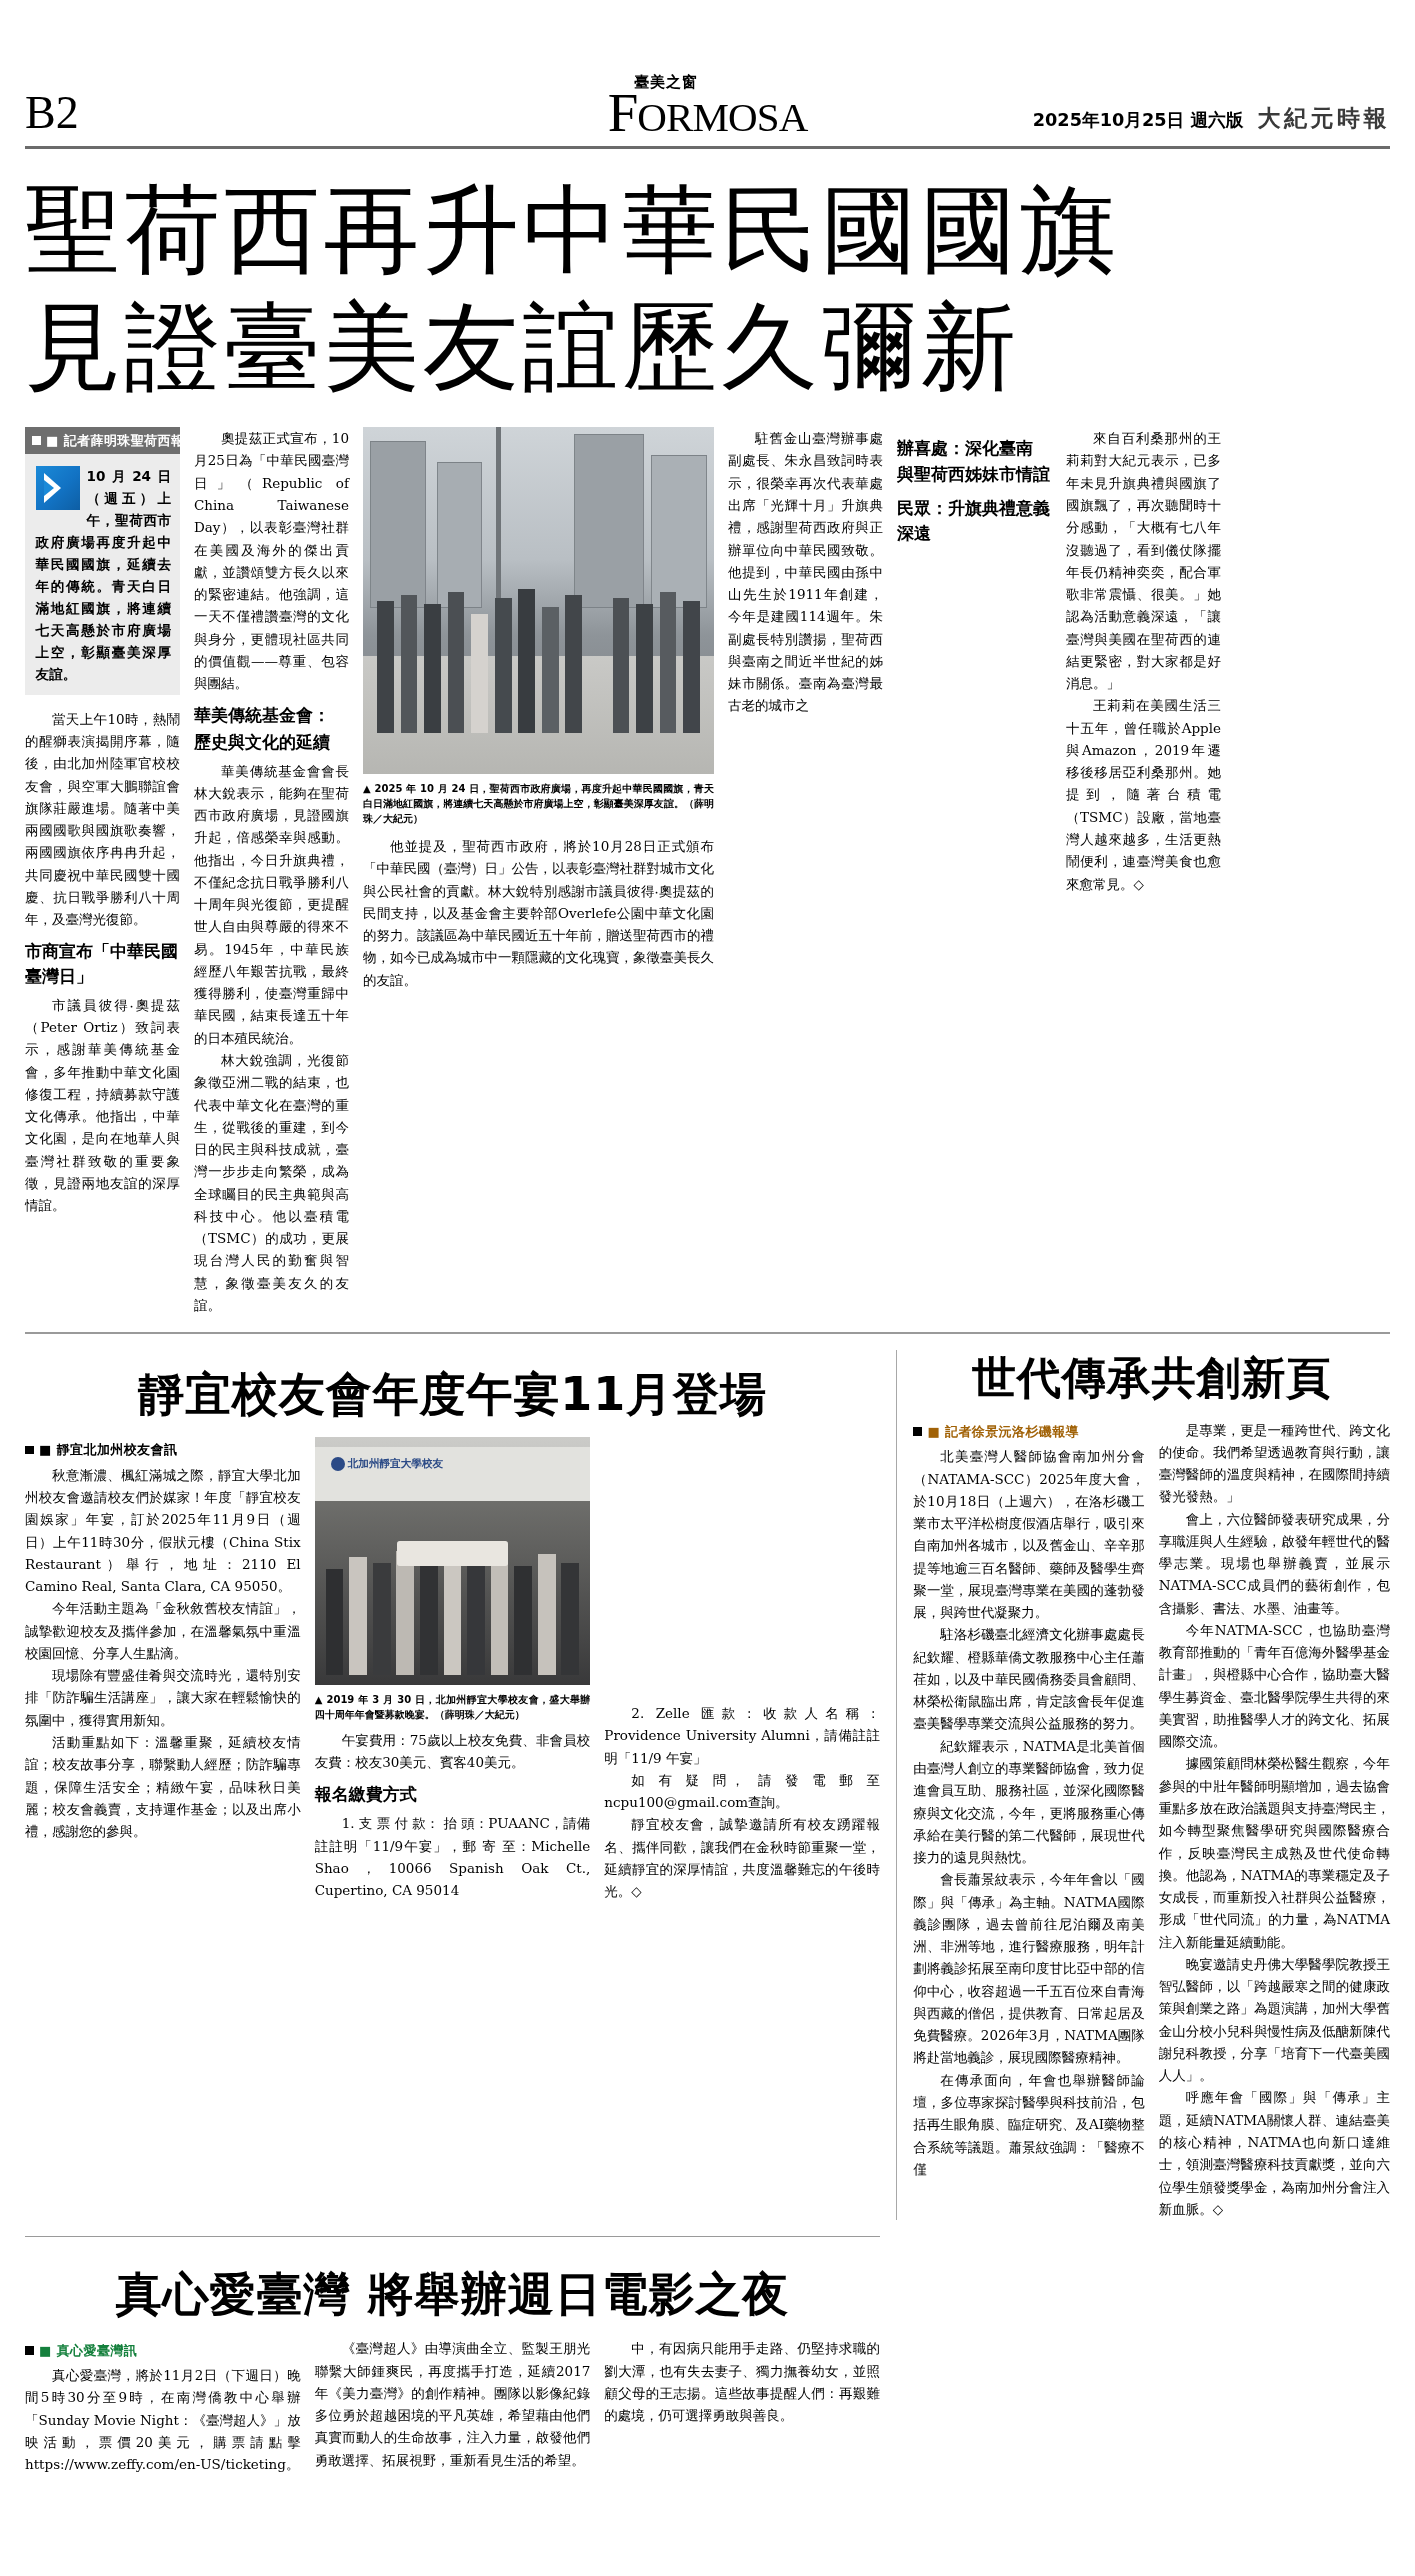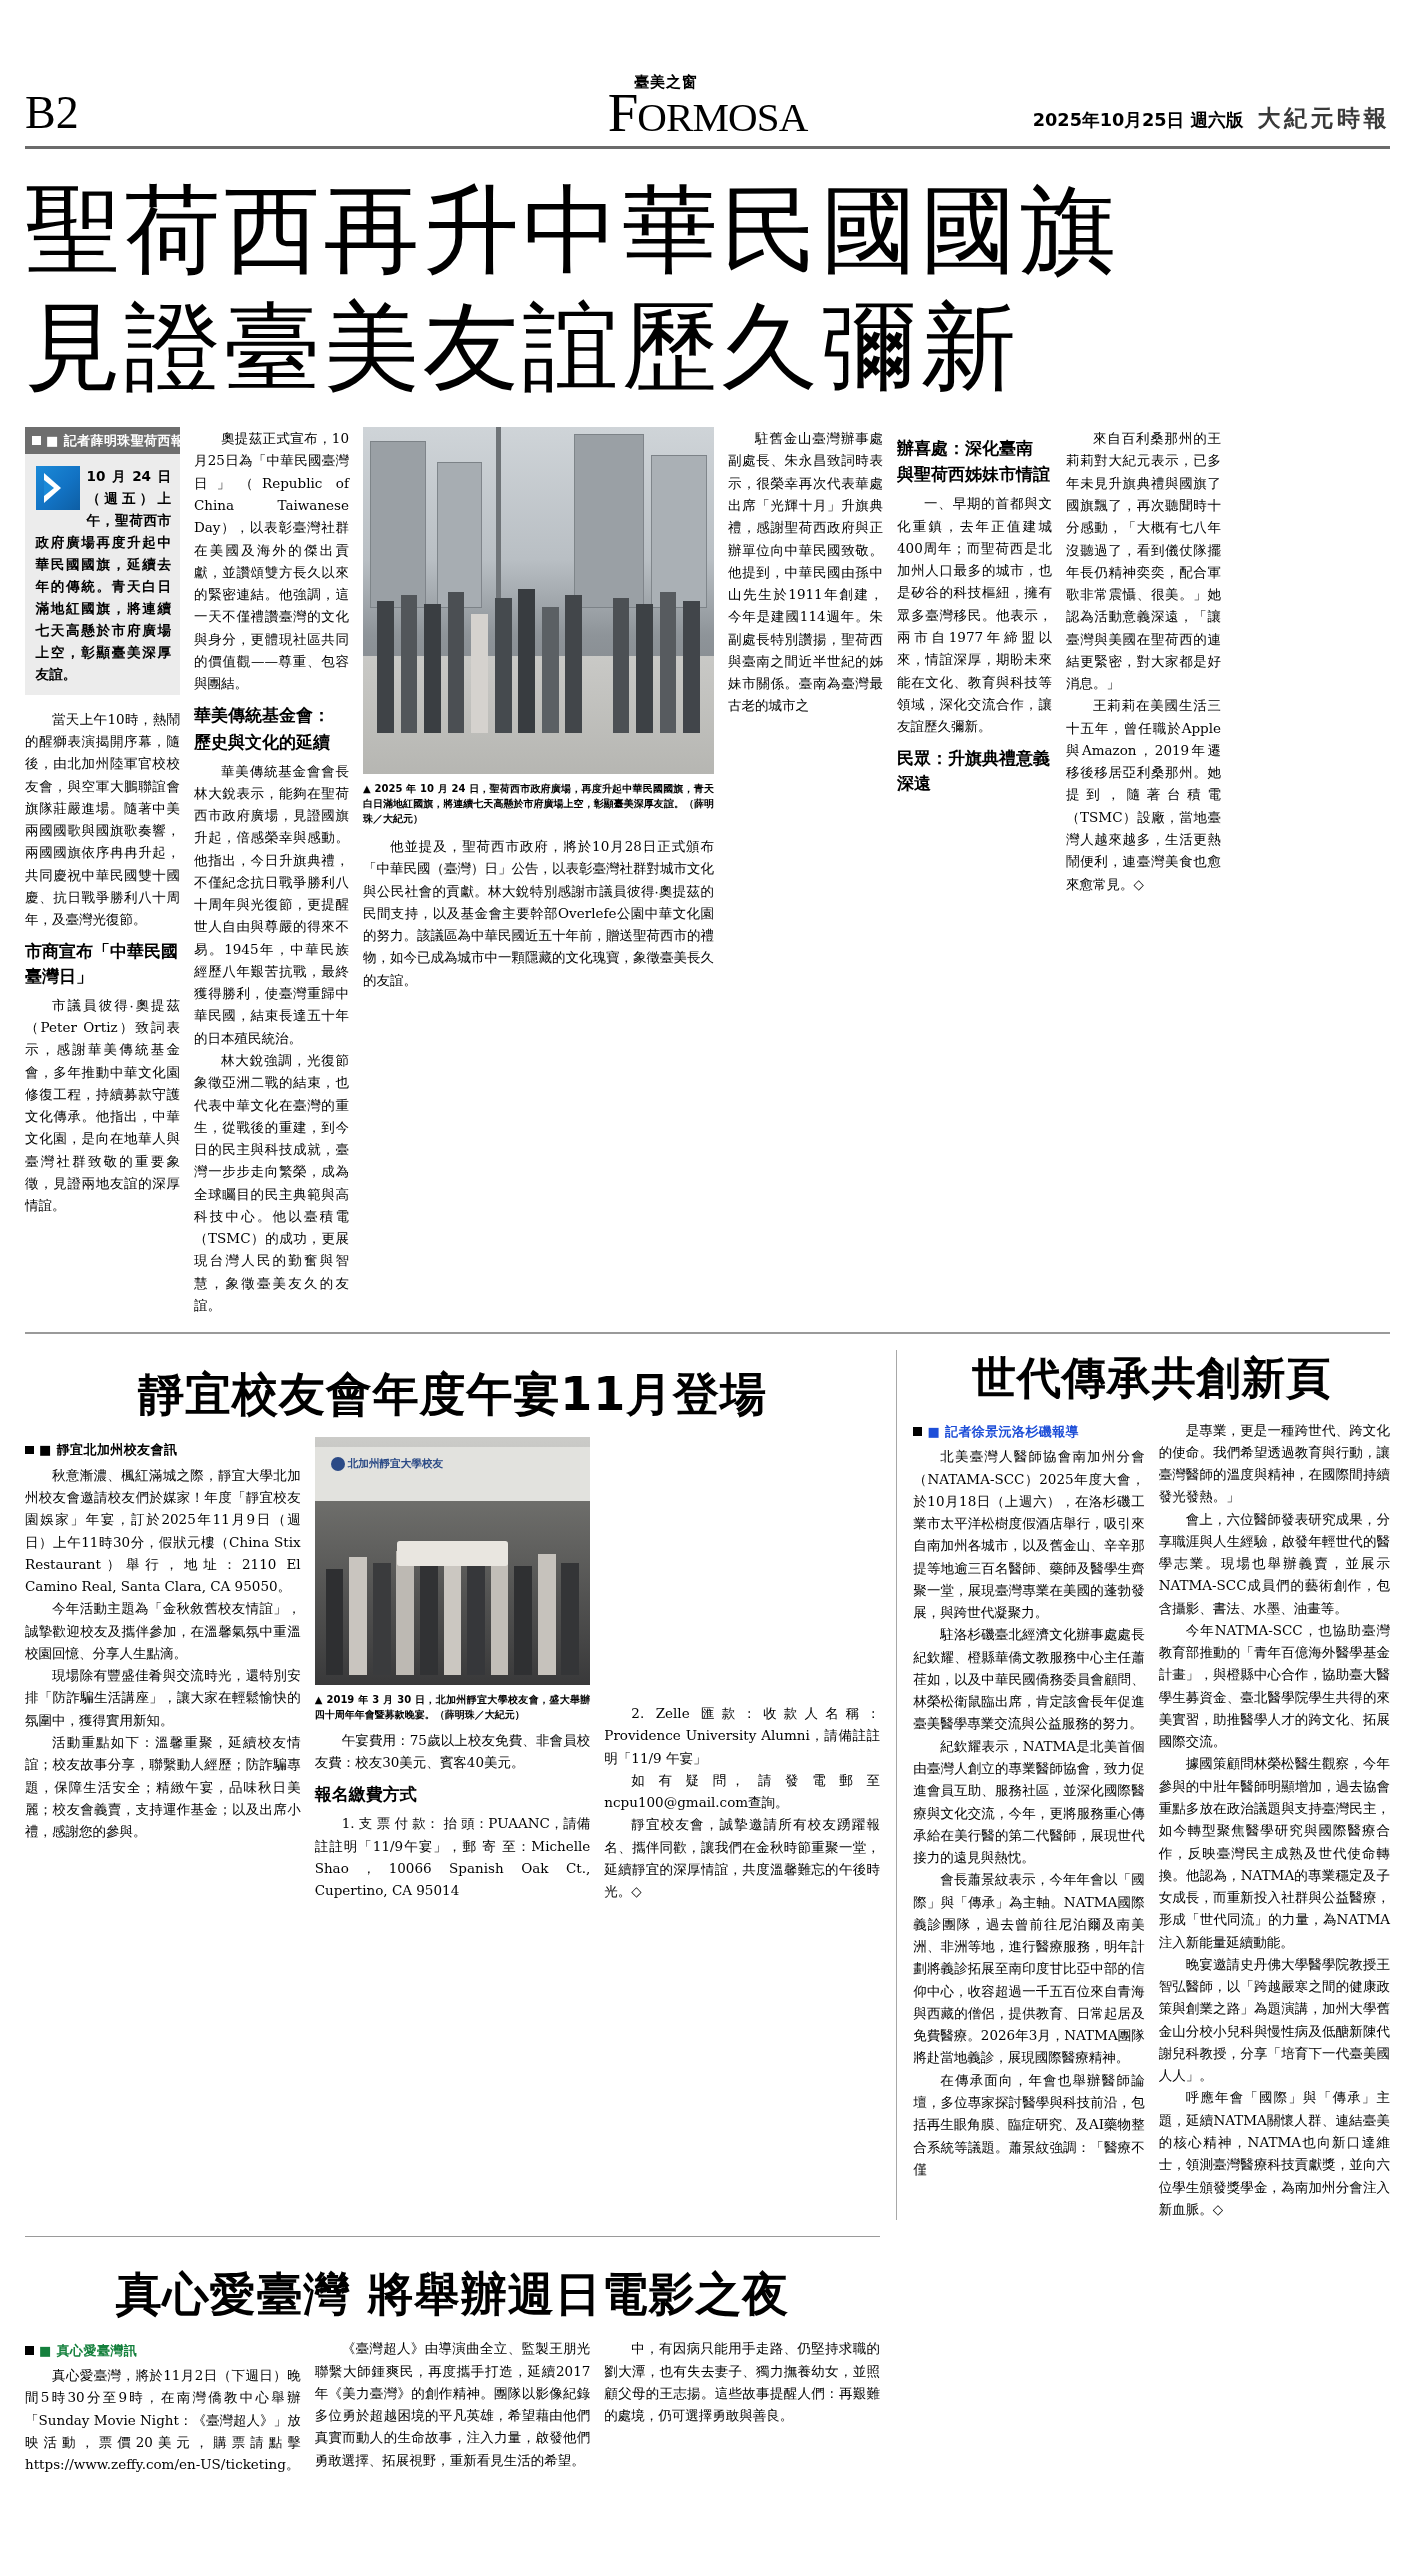--- a/index.html
+++ b/index.html
@@ -239,21 +239,20 @@
       <div class="bt">他並提及，聖荷西市政府，將於10月28日正式頒布「中華民國（臺灣）日」公告，以表彰臺灣社群對城市文化與公民社會的貢獻。林大銳特別感謝市議員彼得‧奧提茲的民間支持，以及基金會主要幹部Overlefe公園中華文化園的努力。該議區為中華民國近五十年前，贈送聖荷西市的禮物，如今已成為城市中一顆隱藏的文化瑰寶，象徵臺美長久的友誼。</div>
     </div>
 
     <div class="col">
       <div class="bt">駐舊金山臺灣辦事處副處長、朱永昌致詞時表示，很榮幸再次代表華處出席「光輝十月」升旗典禮，感謝聖荷西政府與正辦單位向中華民國致敬。他提到，中華民國由孫中山先生於1911年創建，今年是建國114週年。朱副處長特別讚揚，聖荷西與臺南之間近半世紀的姊妹市關係。臺南為臺灣最古老的城市之</div>
     </div>
 
     <div class="col">
       <div class="sub-h">辦喜處：深化臺南</div>
       <div class="sub-h" style="margin-top:-3.5px">與聖荷西姊妹市情誼</div>
-      <div class="bt">一、早期的首都與文化重鎮，去年正值建城400周年；而聖荷西是北加州人口最多的城市，也是矽谷的科技樞紐，擁有眾多臺灣移民。他表示，兩市自1977年締盟以來，情誼深厚，期盼未來能在文化、教育與科技等領域，深化交流合作，讓友誼歷久彌新。</div>
       <div class="sub-h">民眾：升旗典禮意義深遠</div>
     </div>
 
     <div class="col">
       <div class="bt">來自百利桑那州的王莉莉對大紀元表示，已多年未見升旗典禮與國旗了國旗飄了，再次聽聞時十分感動，「大概有七八年沒聽過了，看到儀仗隊擺年長仍精神奕奕，配合軍歌非常震懾、很美。」她認為活動意義深遠，「讓臺灣與美國在聖荷西的連結更緊密，對大家都是好消息。」</div>
       <div class="bt">王莉莉在美國生活三十五年，曾任職於Apple與Amazon，2019年遷移後移居亞利桑那州。她提到，隨著台積電（TSMC）設廠，當地臺灣人越來越多，生活更熱鬧便利，連臺灣美食也愈來愈常見。◇</div>
     </div>
 
     <div class="col"></div>
   </div>
@@ -312,21 +311,21 @@
         </div>
       </div>
     </div>
 
     <div class="vline"></div>
 
     <div class="band2-right">
       <div class="sec-head two" style="margin-top:0">世代傳承共創新頁</div>
       <div class="cols2">
         <div class="col">
-          <div class="byline-bar" style="background:transparent;color:#1d4ed8;padding-left:0">
+          <div class="byline-bar" style="background:transparent;color:#a16207;padding-left:0">
             <span class="sq" style="background:#000"></span><span>■ 記者徐景沅洛杉磯報導</span>
           </div>
           <div class="bt">北美臺灣人醫師協會南加州分會（NATAMA-SCC）2025年度大會，於10月18日（上週六），在洛杉磯工業市太平洋松樹度假酒店舉行，吸引來自南加州各城市，以及舊金山、辛辛那提等地逾三百名醫師、藥師及醫學生齊聚一堂，展現臺灣專業在美國的蓬勃發展，與跨世代凝聚力。</div>
           <div class="bt">駐洛杉磯臺北經濟文化辦事處處長紀欽耀、橙縣華僑文教服務中心主任蕭荏如，以及中華民國僑務委員會顧問、林榮松衛鼠臨出席，肯定該會長年促進臺美醫學專業交流與公益服務的努力。</div>
           <div class="bt">紀欽耀表示，NATMA是北美首個由臺灣人創立的專業醫師協會，致力促進會員互助、服務社區，並深化國際醫療與文化交流，今年，更將服務重心傳承給在美行醫的第二代醫師，展現世代接力的遠見與熱忱。</div>
           <div class="bt">會長蕭景紋表示，今年年會以「國際」與「傳承」為主軸。NATMA國際義診團隊，過去曾前往尼泊爾及南美洲、非洲等地，進行醫療服務，明年計劃將義診拓展至南印度甘比亞中部的信仰中心，收容超過一千五百位來自青海與西藏的僧侶，提供教育、日常起居及免費醫療。2026年3月，NATMA團隊將赴當地義診，展現國際醫療精神。</div>
           <div class="bt">在傳承面向，年會也舉辦醫師論壇，多位專家探討醫學與科技前沿，包括再生眼角膜、臨症研究、及AI藥物整合系統等議題。蕭景紋強調：「醫療不僅</div>
         </div>
         <div class="col">
           <div class="bt">是專業，更是一種跨世代、跨文化的使命。我們希望透過教育與行動，讓臺灣醫師的溫度與精神，在國際間持續發光發熱。」</div>

